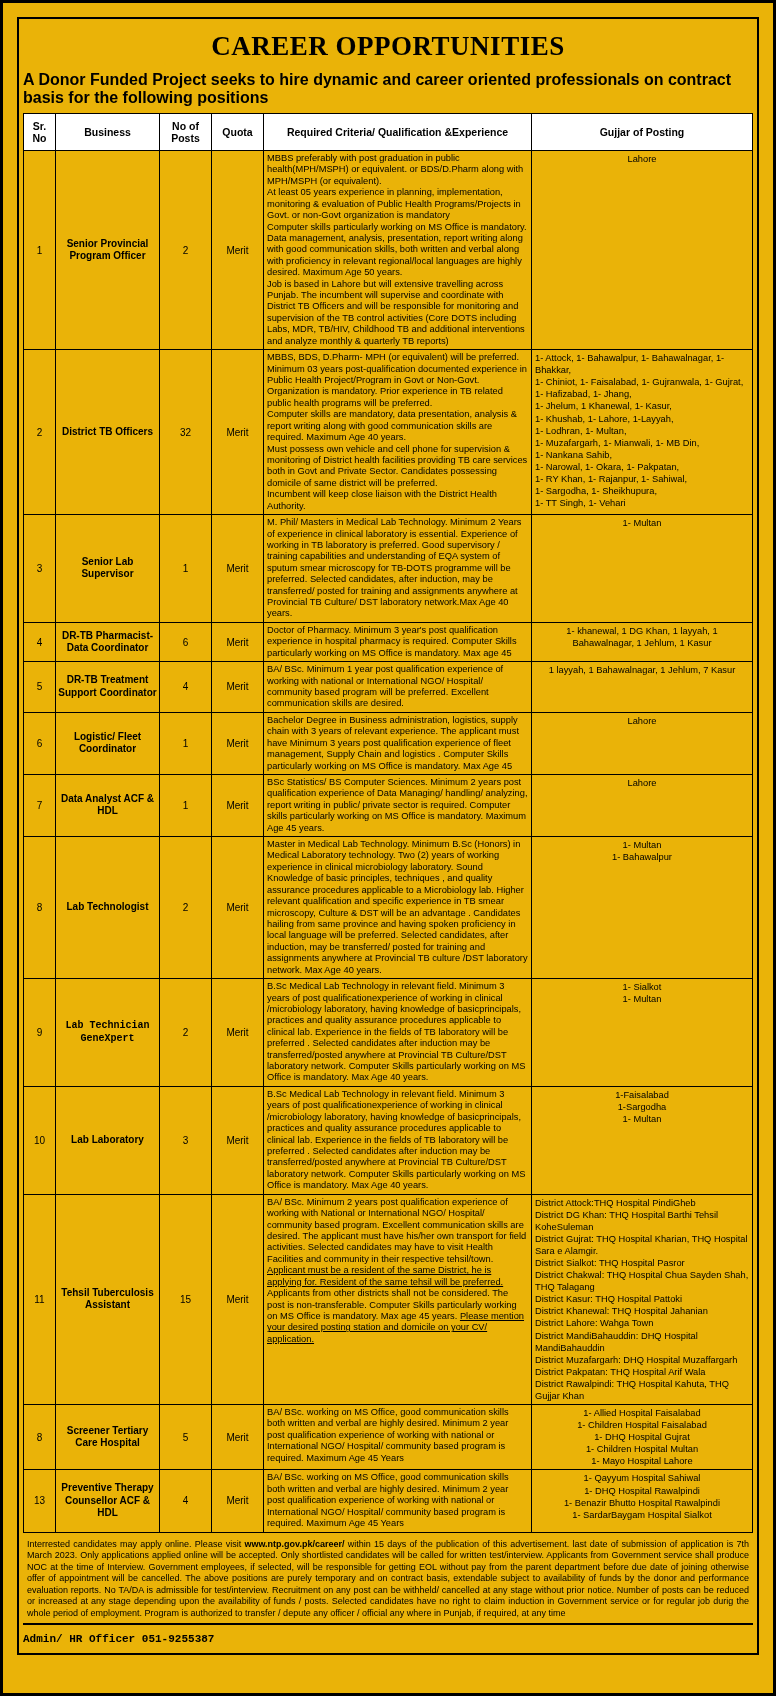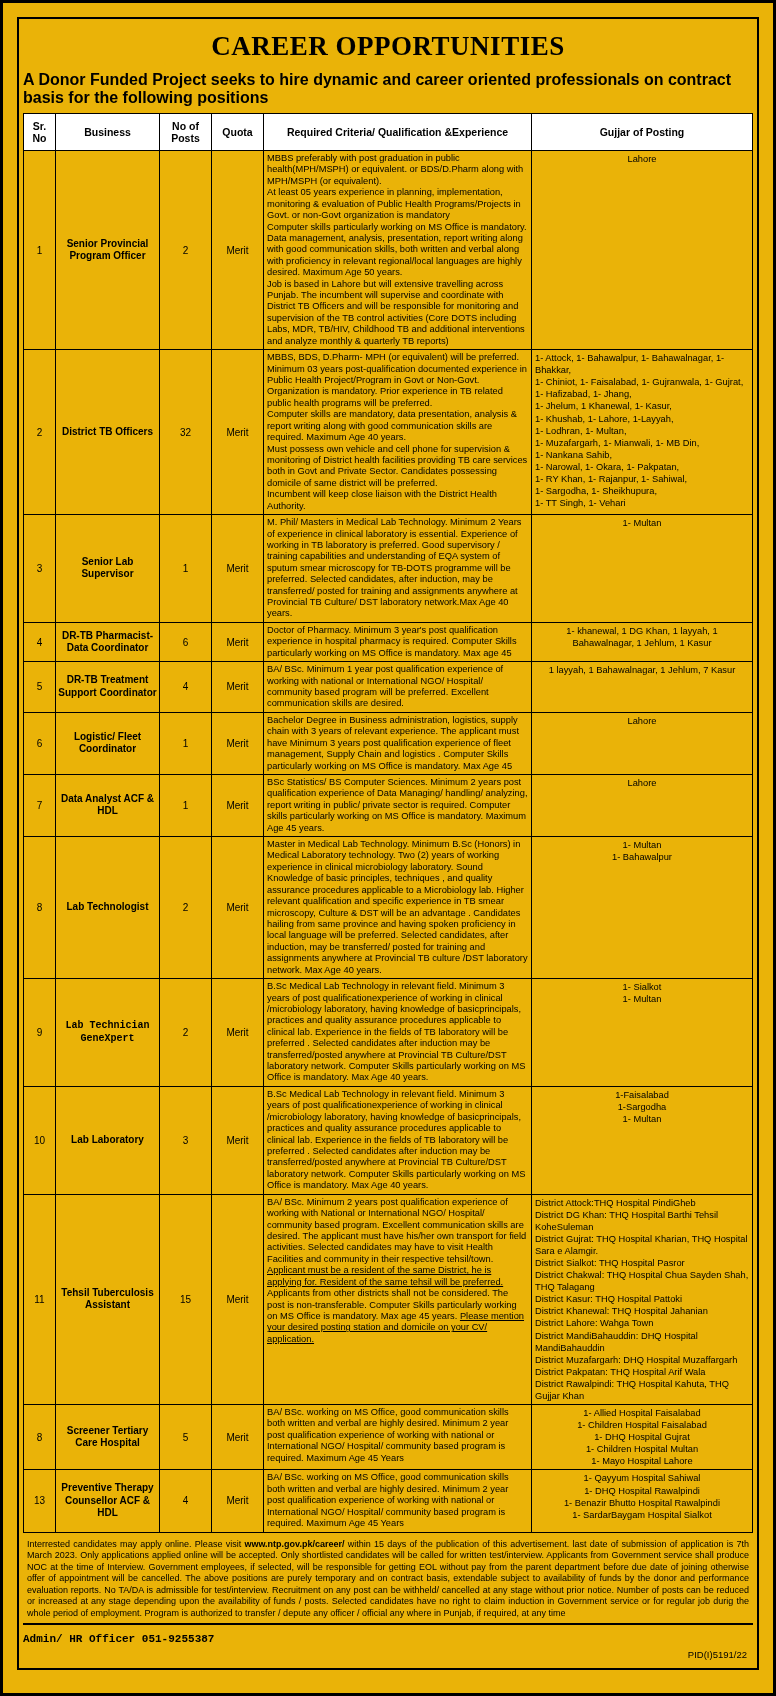--- a/index.html
+++ b/index.html
@@ -220,16 +220,15 @@
 
       </tbody>
     </table>
 
     <div class="footer">
       <span>Interrested candidates may apply online. Please visit </span><b>www.ntp.gov.pk/career/</b><span> within 15 days of the publication of this advertisement. last date of submission of application is 7th March 2023. Only applications applied online will be accepted. Only shortlisted candidates will be called for written test/interview. Applicants from Government service shall produce NOC at the time of Interview. Government employees, if selected, will be responsible for getting EOL without pay from the parent department before due date of joining otherwise offer of appointment will be cancelled. The above positions are purely temporary and on contract basis, extendable subject to availability of funds by the donor and performance evaluation reports. No TA/DA is admissible for test/interview.  Recruitment on any post can be withheld/ cancelled at any stage without prior notice. Number of posts can be reduced or increased at any stage depending upon the availability of funds / posts. Selected candidates have no right to claim induction in Government service or for regular job durig the whole period of employment. Program is authorized to transfer / depute any officer / official any where in Punjab, if required, at any time</span>
     </div>
 
     <div class="bar"></div>
     <div class="admin">Admin/ HR Officer  051-9255387</div>
-    <div class="pid">PID(I)5191/22</div>
 
   </div>
 </div>
 
 </body></html>

